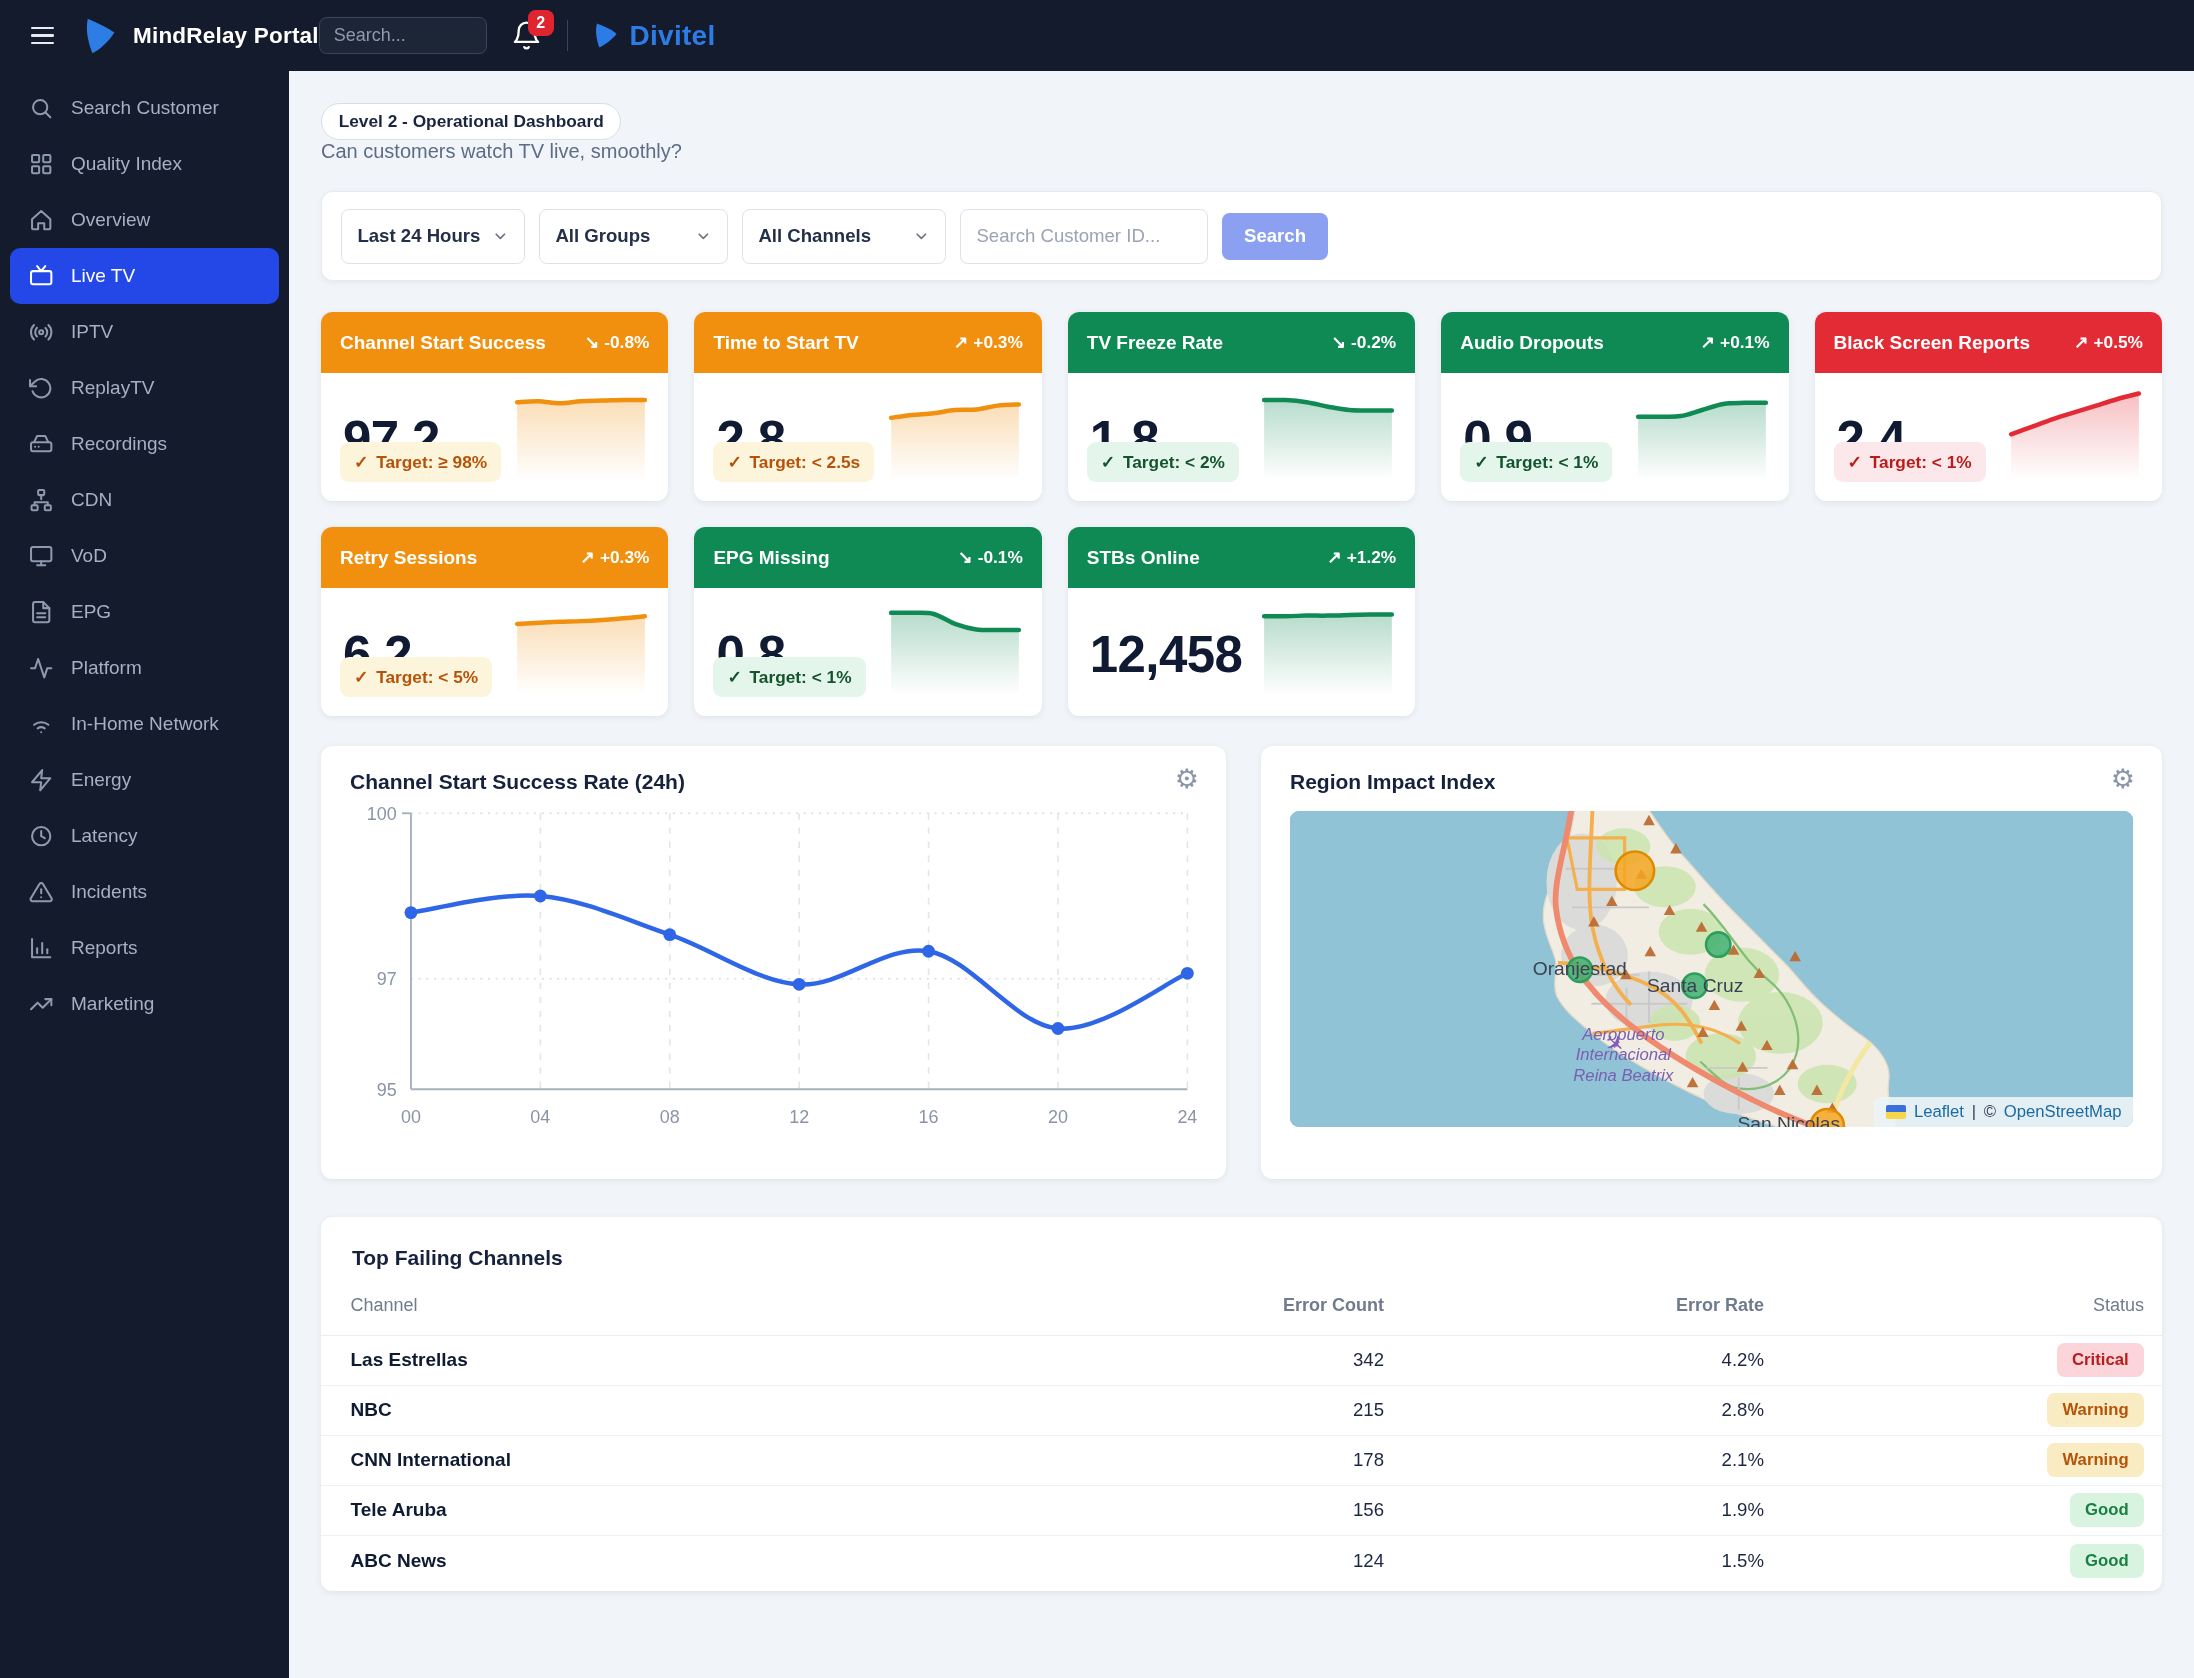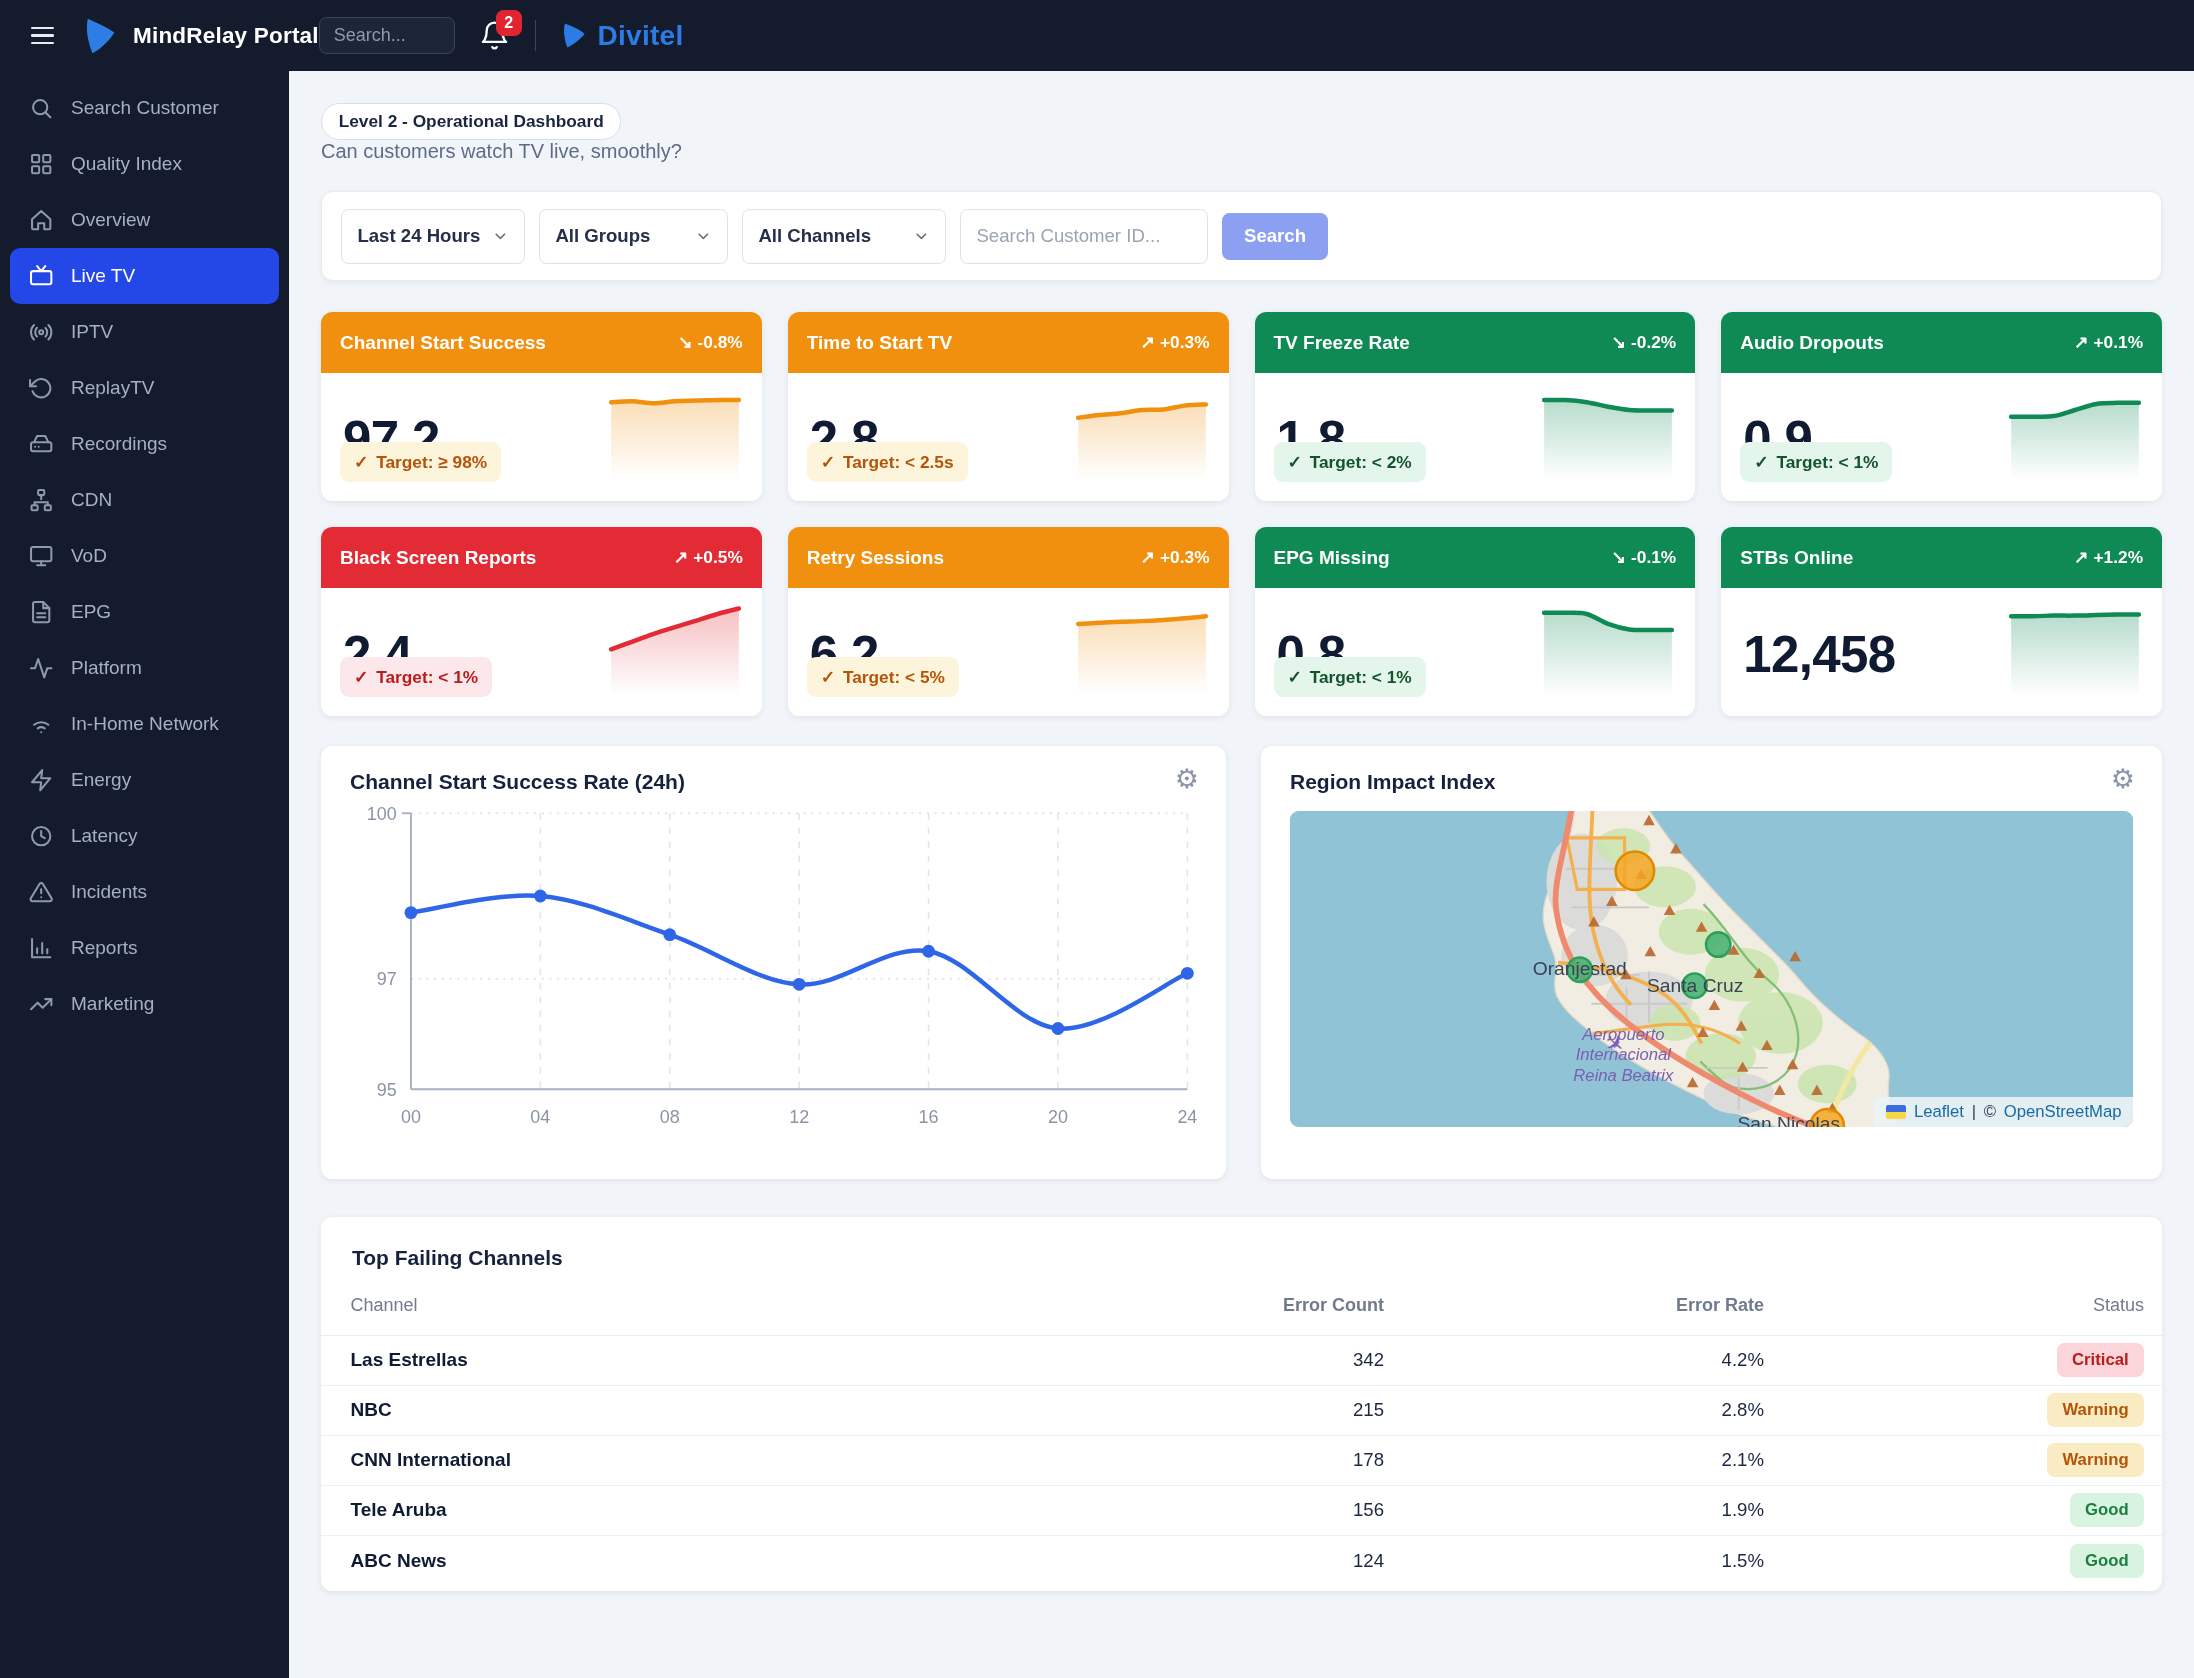--- a/index.html
+++ b/index.html
@@ -8,21 +8,21 @@
   .app{position:relative;width:2194px;height:1678px;}
 
   
   .topbar{position:absolute;left:0;top:0;width:100%;height:71px;background:#131b2d;display:flex;align-items:center;justify-content:flex-start;padding:0 38px 0 31px;z-index:10;}
   .tb-left{display:flex;align-items:center;}
   .burger{display:flex;flex-direction:column;gap:5.1px;cursor:pointer;margin-right:28px;}
   .burger i{display:block;width:23px;height:2.6px;border-radius:1.3px;background:#e8ecf2;}
   .brand-icon{width:37px;height:40px;}
   .tb-title{color:#fff;font-size:22.5px;font-weight:bold;margin-left:14px;letter-spacing:0.2px;}
   .tb-right{display:flex;align-items:center;gap:24.4px;}
-  .tb-search{width:136px;height:37px;background:#1d2636;border:1.3px solid #3a4658;border-radius:7.7px;color:#e5e9f0;font-size:18px;padding:0 14px;font-family:"Liberation Sans",sans-serif;outline:none;}
+  .tb-search{width:168px;height:37px;background:#1d2636;border:1.3px solid #3a4658;border-radius:7.7px;color:#e5e9f0;font-size:18px;padding:0 14px;font-family:"Liberation Sans",sans-serif;outline:none;}
   .tb-search::placeholder{color:#8e99ad;}
   .bell-wrap{position:relative;width:31px;height:31px;cursor:pointer;}
   .badge-count{position:absolute;top:-10.3px;right:-11.5px;min-width:26px;height:26px;border-radius:7.7px;background:#e02430;color:#fff;font-size:16px;font-weight:bold;display:flex;align-items:center;justify-content:center;padding:0 6.4px;}
   .tb-divider{width:1.3px;height:31px;background:#39455a;}
   .divitel{display:flex;align-items:center;gap:7.7px;}
   .divitel-text{font-size:28px;font-weight:bold;color:#2d7ce5;letter-spacing:0.3px;}
 
   
   .sidebar{position:absolute;left:0;top:71px;bottom:0;width:289px;background:#131b2d;padding-top:9px;}
   .nav-item{display:flex;align-items:center;height:56px;margin:0 10.3px;padding:0 11.5px 0 18px;gap:16.7px;border-radius:10.3px;color:#a6b0c2;font-size:19px;cursor:pointer;}
@@ -39,21 +39,21 @@
 
   .filter-card{margin-top:28px;background:#fff;border:0.6px solid #e7ebf1;border-radius:11.5px;padding:16.7px 19px;display:flex;align-items:center;gap:14px;box-shadow:0 1.3px 5.1px rgba(16,24,40,.05);}
   .select{height:55px;border:1.3px solid #dce1ea;border-radius:7.7px;background:#fff;display:flex;align-items:center;justify-content:space-between;padding:0 15.4px;font-size:18.6px;font-weight:bold;color:#243049;cursor:pointer;}
   .select svg{width:16.7px;height:16.7px;stroke:#6b7280;fill:none;stroke-width:2.4;stroke-linecap:round;stroke-linejoin:round;margin-left:11.5px;}
   .sel-time{width:184px;} .sel-group{width:189px;} .sel-channel{width:204px;}
   .cust-input{width:248px;height:55px;border:1.3px solid #dce1ea;border-radius:7.7px;font-size:18.6px;color:#243049;padding:0 15.4px;outline:none;font-family:"Liberation Sans",sans-serif;}
   .cust-input::placeholder{color:#9aa4b5;}
   .search-btn{height:47px;padding:0 22px;border:none;border-radius:7.7px;background:#8ca0f1;color:#fff;font-size:18.6px;font-weight:bold;cursor:pointer;font-family:"Liberation Sans",sans-serif;}
 
   
-  .kpi-grid{margin-top:31px;display:grid;grid-template-columns:repeat(4,1fr);gap:26px;}
+  .kpi-grid{margin-top:31px;display:grid;grid-template-columns:repeat(5,1fr);gap:26px;}
   .kpi-card{position:relative;height:189px;background:#fff;border-radius:11.5px;overflow:hidden;box-shadow:0 1.9px 6.4px rgba(16,24,40,.07);}
   .kpi-head{height:61px;display:flex;align-items:center;justify-content:space-between;padding:0 19px;color:#fff;}
   .kpi-card[data-color="orange"] .kpi-head{background:#F0900E;}
   .kpi-card[data-color="green"]  .kpi-head{background:#0F8A55;}
   .kpi-card[data-color="red"]    .kpi-head{background:#E22B35;}
   .kpi-title{font-size:19px;font-weight:bold;}
   .kpi-delta{font-size:17.3px;font-weight:bold;display:flex;align-items:center;gap:5.1px;}
   .kpi-value-row{position:absolute;left:22px;top:98px;display:flex;align-items:baseline;}
   .kpi-value{font-size:51px;font-weight:bold;color:#111a33;letter-spacing:-0.6px;}
   .kpi-unit{font-size:20px;font-weight:bold;color:#64748b;margin-left:7.7px;}

